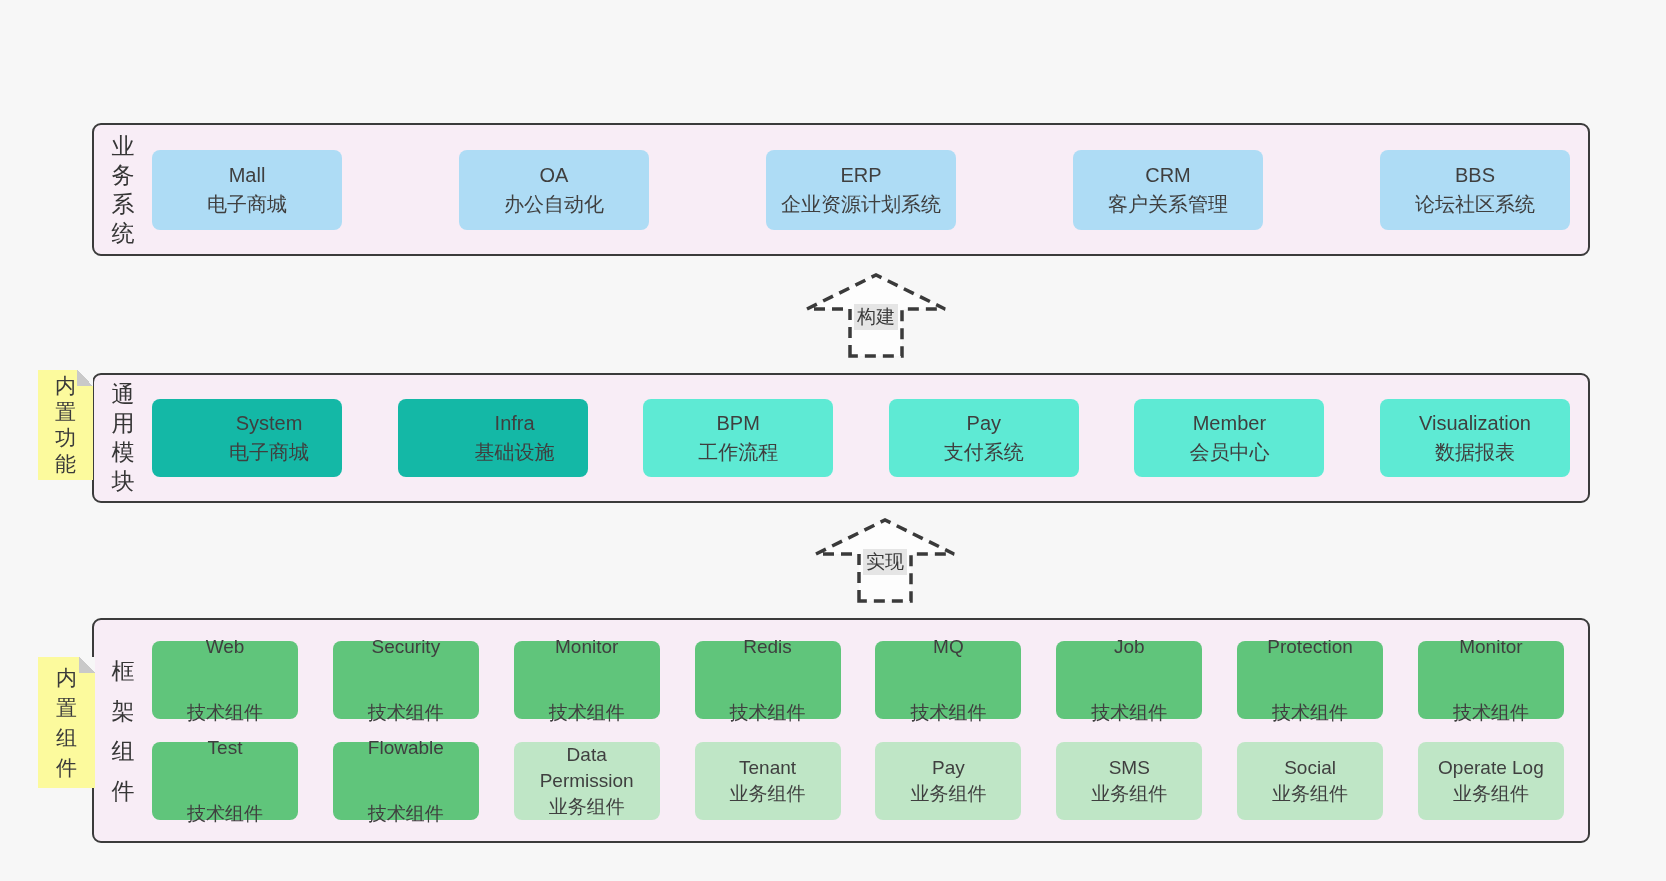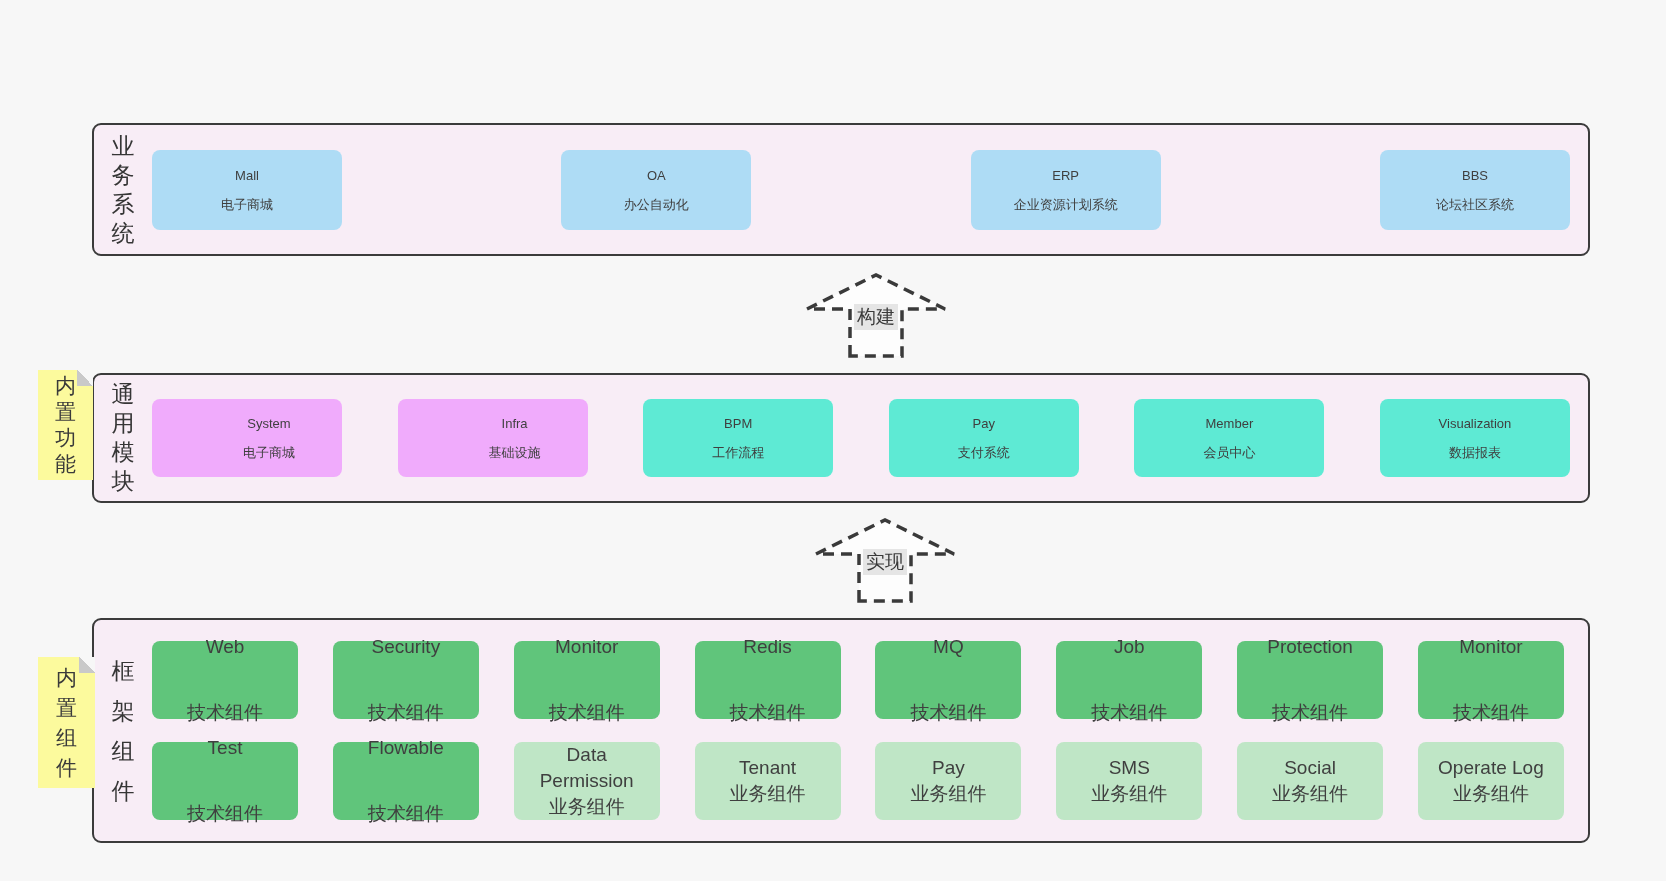--- a/index.html
+++ b/index.html
@@ -37,28 +37,28 @@
   }
   #layer-2 .rows{padding-right:24px;}
 
   .row{display:flex;justify-content:space-between;}
 
   
   .box{
     border-radius:8px;
     display:flex;flex-direction:column;align-items:center;justify-content:center;
     text-align:center;
-    font-size:13px;line-height:29px;
+    font-size:20px;line-height:29px;
     padding:2px 4px;box-sizing:border-box;
   }
   #layer-0 .box{width:190px;height:80px;}
   #layer-1 .box{width:190px;height:78px;}
   #layer-2 .box{width:146px;height:78px;font-size:19px;line-height:26px;}
   .c-blue{background:#aedcf5;}
-  .c-red{background:#f0abfc;padding-left:48px;}
+  .c-red{background:#14b8a6;padding-left:48px;}
   .c-pink{background:#5eead4;}
   .c-green{background:#60c57b;gap:40px;}
   .c-lightgreen{background:#bfe6c6;}
 
   
   .sticky{
     position:absolute;left:38px;z-index:3;
     background:#fcfa9d;
     display:flex;align-items:center;justify-content:center;
     font-size:21px;color:#3a3a3a;
@@ -96,20 +96,24 @@
           <div>Mall</div>
           <div>电子商城</div>
         </div>
         <div class="box c-blue">
           <div>OA</div>
           <div>办公自动化</div>
         </div>
         <div class="box c-blue">
           <div>ERP</div>
           <div>企业资源计划系统</div>
+        </div>
+        <div class="box c-blue">
+          <div>CRM</div>
+          <div>客户关系管理</div>
         </div>
         <div class="box c-blue">
           <div>BBS</div>
           <div>论坛社区系统</div>
         </div>
       </div>
     </div>
 </div>
 
 <div class="arrow" id="arrow-0">

